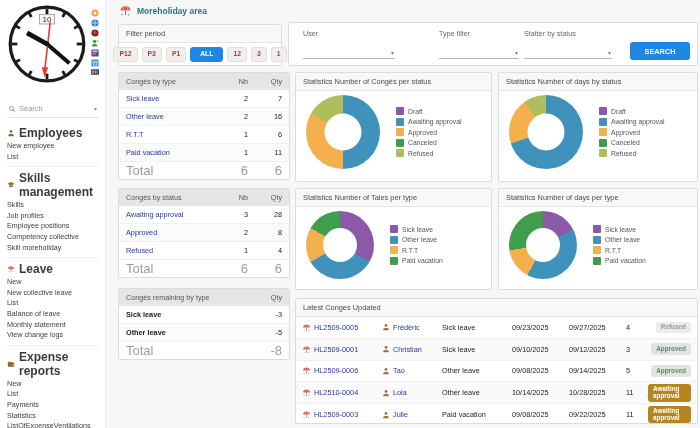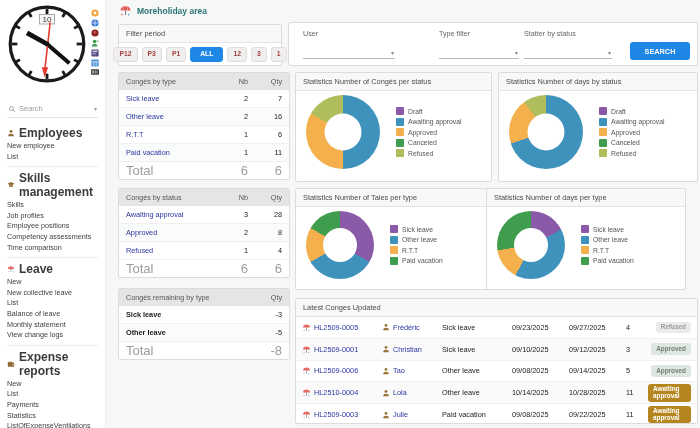--- a/index.html
+++ b/index.html
@@ -172,22 +172,22 @@
               <svg viewBox="0 0 24 24" width="100%" height="100%" fill="#8d6a34">
                 <path d="M12 3L1.5 8.5 12 14l10.5-5.5z"></path>
                 <path d="M6 11.8v4.7c0 1.8 12 1.8 12 0v-4.7l-6 3.1z"></path>
               </svg>
             </span>
             <span>Skills management</span>
           </div>
           <div class="side-item">Skills</div>
           <div class="side-item">Job profiles</div>
           <div class="side-item">Employee positions</div>
-          <div class="side-item">Competency assessments</div>
-          <div class="side-item">Time comparison</div>
+          <div class="side-item">Competency collective</div>
+          <div class="side-item">Skill moreholiday</div>
         </div>
         <div class="side-section">
           <div class="side-header">
             <span class="sic">
               <svg viewBox="0 0 24 24" width="100%" height="100%">
                 <path d="M3 12a9 8.2 0 0 1 18 0z" fill="#e2574c"></path>
                 <path d="M8 12a4 8.2 0 0 1 8 0" fill="none" stroke="#fff" stroke-width="0.8"></path>
                 <rect x="11.3" y="12" width="1.4" height="8.5" rx="0.7" fill="#4a5568"></rect>
                 <circle cx="5.5" cy="19.5" r="1.4" fill="#e2574c"></circle>
                 <circle cx="18" cy="20" r="1.4" fill="#3e92bc"></circle>
@@ -446,21 +446,21 @@
               <span class="lg-swatch" style="background: rgb(63, 158, 77);"></span>
               <span>Canceled</span>
             </div>
             <div class="lg-item">
               <span class="lg-swatch" style="background: rgb(176, 189, 92);"></span>
               <span>Refused</span>
             </div>
           </div>
         </div>
       </div>
-    <div class="panel" id="chart-3" style="left:380px; top:188px; width:200px; height:102px;">
+    <div class="panel" id="chart-3" style="left:392px; top:188px; width:200px; height:102px;">
         <div class="panel-head">Statistics Number of days per type</div>
         <div class="chart-body">
           <div class="donut" style="width: 68px; height: 68px; background: conic-gradient(rgb(138, 90, 168) 0deg, rgb(138, 90, 168) 63deg, rgb(62, 146, 188) 63deg, rgb(62, 146, 188) 207deg, rgb(244, 176, 77) 207deg, rgb(244, 176, 77) 261deg, rgb(63, 158, 77) 261deg, rgb(63, 158, 77) 360deg);">
             <div class="hole"></div>
           </div>
           <div class="legend">
             <div class="lg-item">
               <span class="lg-swatch" style="background: rgb(138, 90, 168);"></span>
               <span>Sick leave</span>
             </div>

